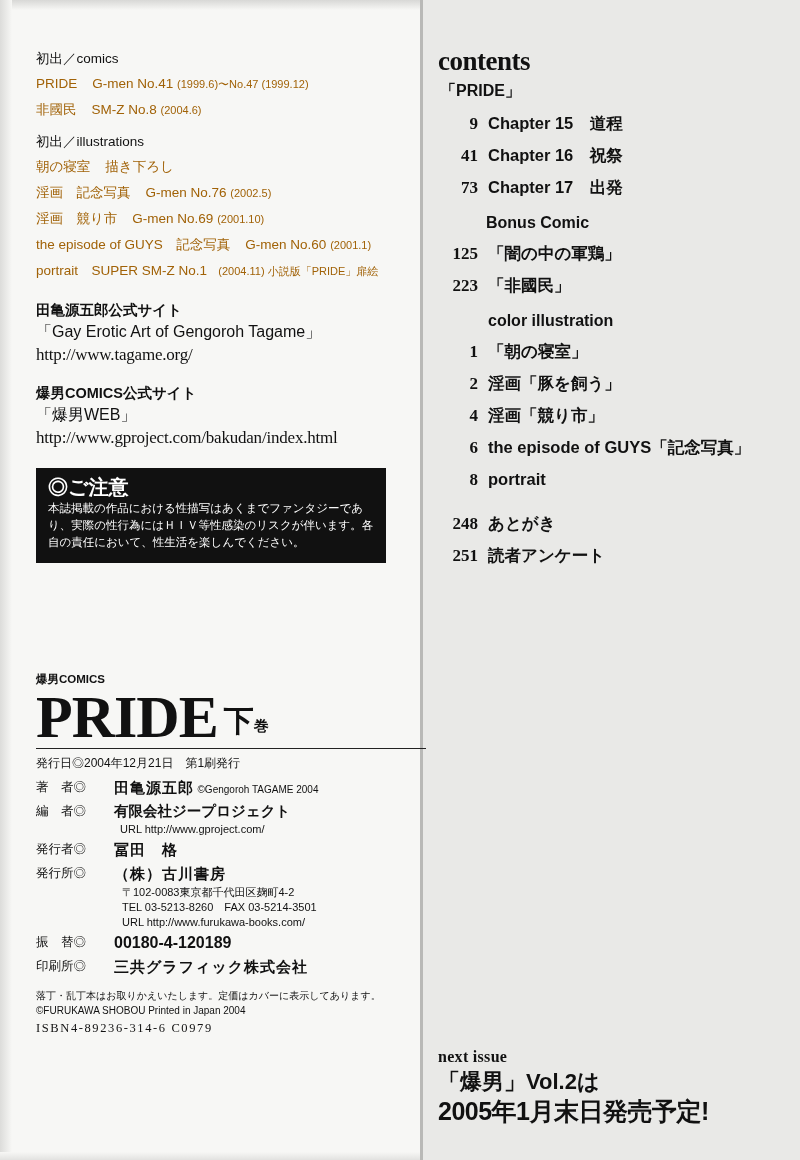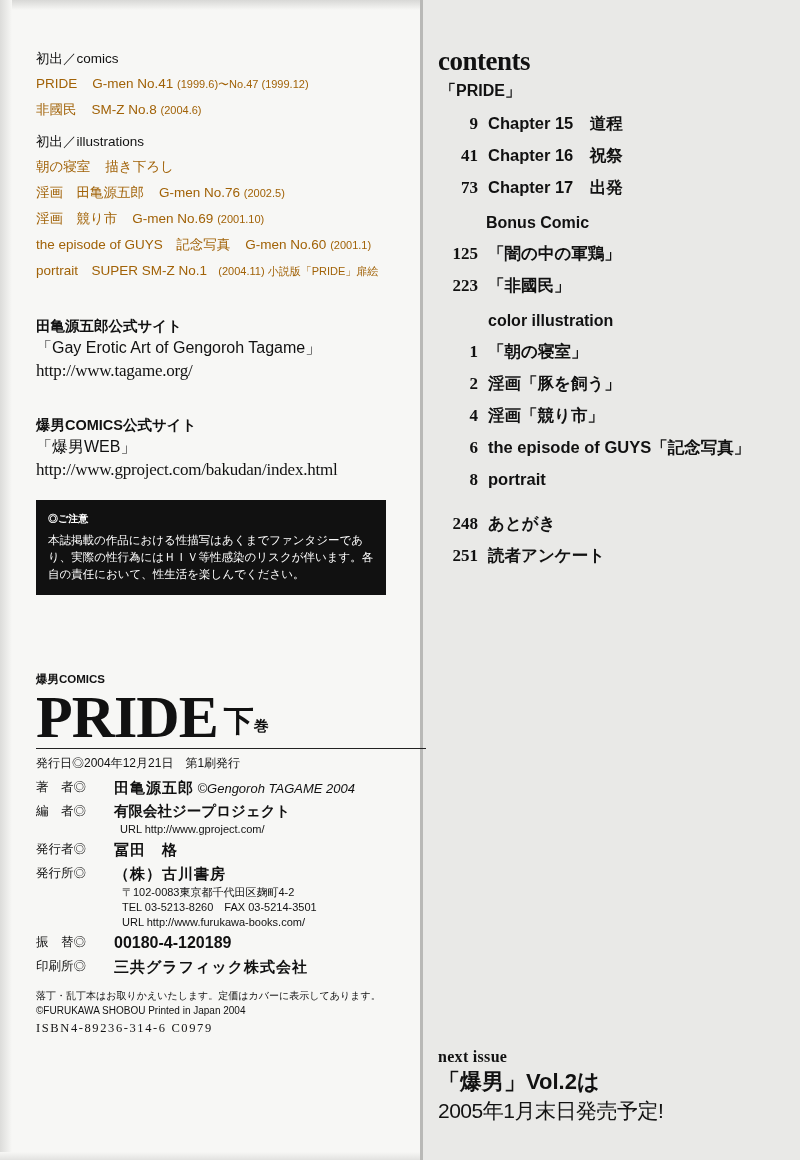--- a/index.html
+++ b/index.html
@@ -70,21 +70,21 @@
   .credits-line .sm {
     font-size: 11px;
   }
   .credits-head {
     font-size: 13.5px;
     line-height: 25px;
   }
   .gap-small { height: 6px; }
 
   .site-block {
-    margin-top: 32px;
+    margin-top: 16px;
   }
   .site-title {
     font-size: 14.5px;
     font-weight: bold;
     line-height: 21px;
   }
   .site-sub {
     font-size: 16px;
     font-weight: normal;
     line-height: 22px;
@@ -99,21 +99,21 @@
   
   .caution {
     margin-top: 18px;
     width: 350px;
     background: #111111;
     color: #ffffff;
     padding: 9px 12px 12px 12px;
     box-sizing: border-box;
   }
   .caution-title {
-    font-size: 10px;
+    font-size: 20px;
     font-weight: bold;
     line-height: 20px;
     margin-bottom: 3px;
   }
   .caution-body {
     font-size: 11.5px;
     line-height: 17px;
   }
 
   
@@ -169,21 +169,21 @@
     margin-bottom: 3px;
   }
   .col-key {
     width: 78px;
     flex: 0 0 78px;
     white-space: nowrap;
   }
   .col-val { flex: 1; }
   .col-val .big { font-size: 14.5px; font-weight: bold; }
   .col-val .nm { font-size: 15px; font-weight: bold; letter-spacing: 1px;}
-  .col-val .tiny { font-size: 13px; font-style: italic; }
+  .col-val .tiny { font-size: 10px; }
   .sub-line {
     font-size: 11px;
     line-height: 15px;
     margin-left: 6px;
   }
   .addr-line {
     font-size: 11px;
     line-height: 15px;
     margin-left: 8px;
   }
@@ -273,22 +273,22 @@
     font-weight: bold;
     letter-spacing: 0.3px;
     margin-bottom: 2px;
   }
   .ni-line1 {
     font-size: 22px;
     font-weight: bold;
     line-height: 28px;
   }
   .ni-line2 {
-    font-size: 21px;
-    font-weight: normal;
+    font-size: 25px;
+    font-weight: bold;
     line-height: 30px;
     letter-spacing: -0.5px;
   }
 </style>
 </head>
 <body>
 
 <div id="page">
 
   <div class="edge-top"></div>
@@ -322,21 +322,21 @@
     <div class="credits-head">初出／illustrations</div>
 
     <div class="credits-line">
       <span>朝の寝室</span>
       &nbsp;&nbsp;
       <span>描き下ろし</span>
       <span class="sm"></span>
     </div>
 
     <div class="credits-line">
-      <span>淫画　田亀源五郎</span>
+      <span>淫画　記念写真</span>
       &nbsp;&nbsp;
       <span>G-men No.76</span>
       <span class="sm">(2002.5)</span>
     </div>
 
     <div class="credits-line">
       <span>淫画　競り市</span>
       &nbsp;&nbsp;
       <span>G-men No.69</span>
       <span class="sm">(2001.10)</span>

